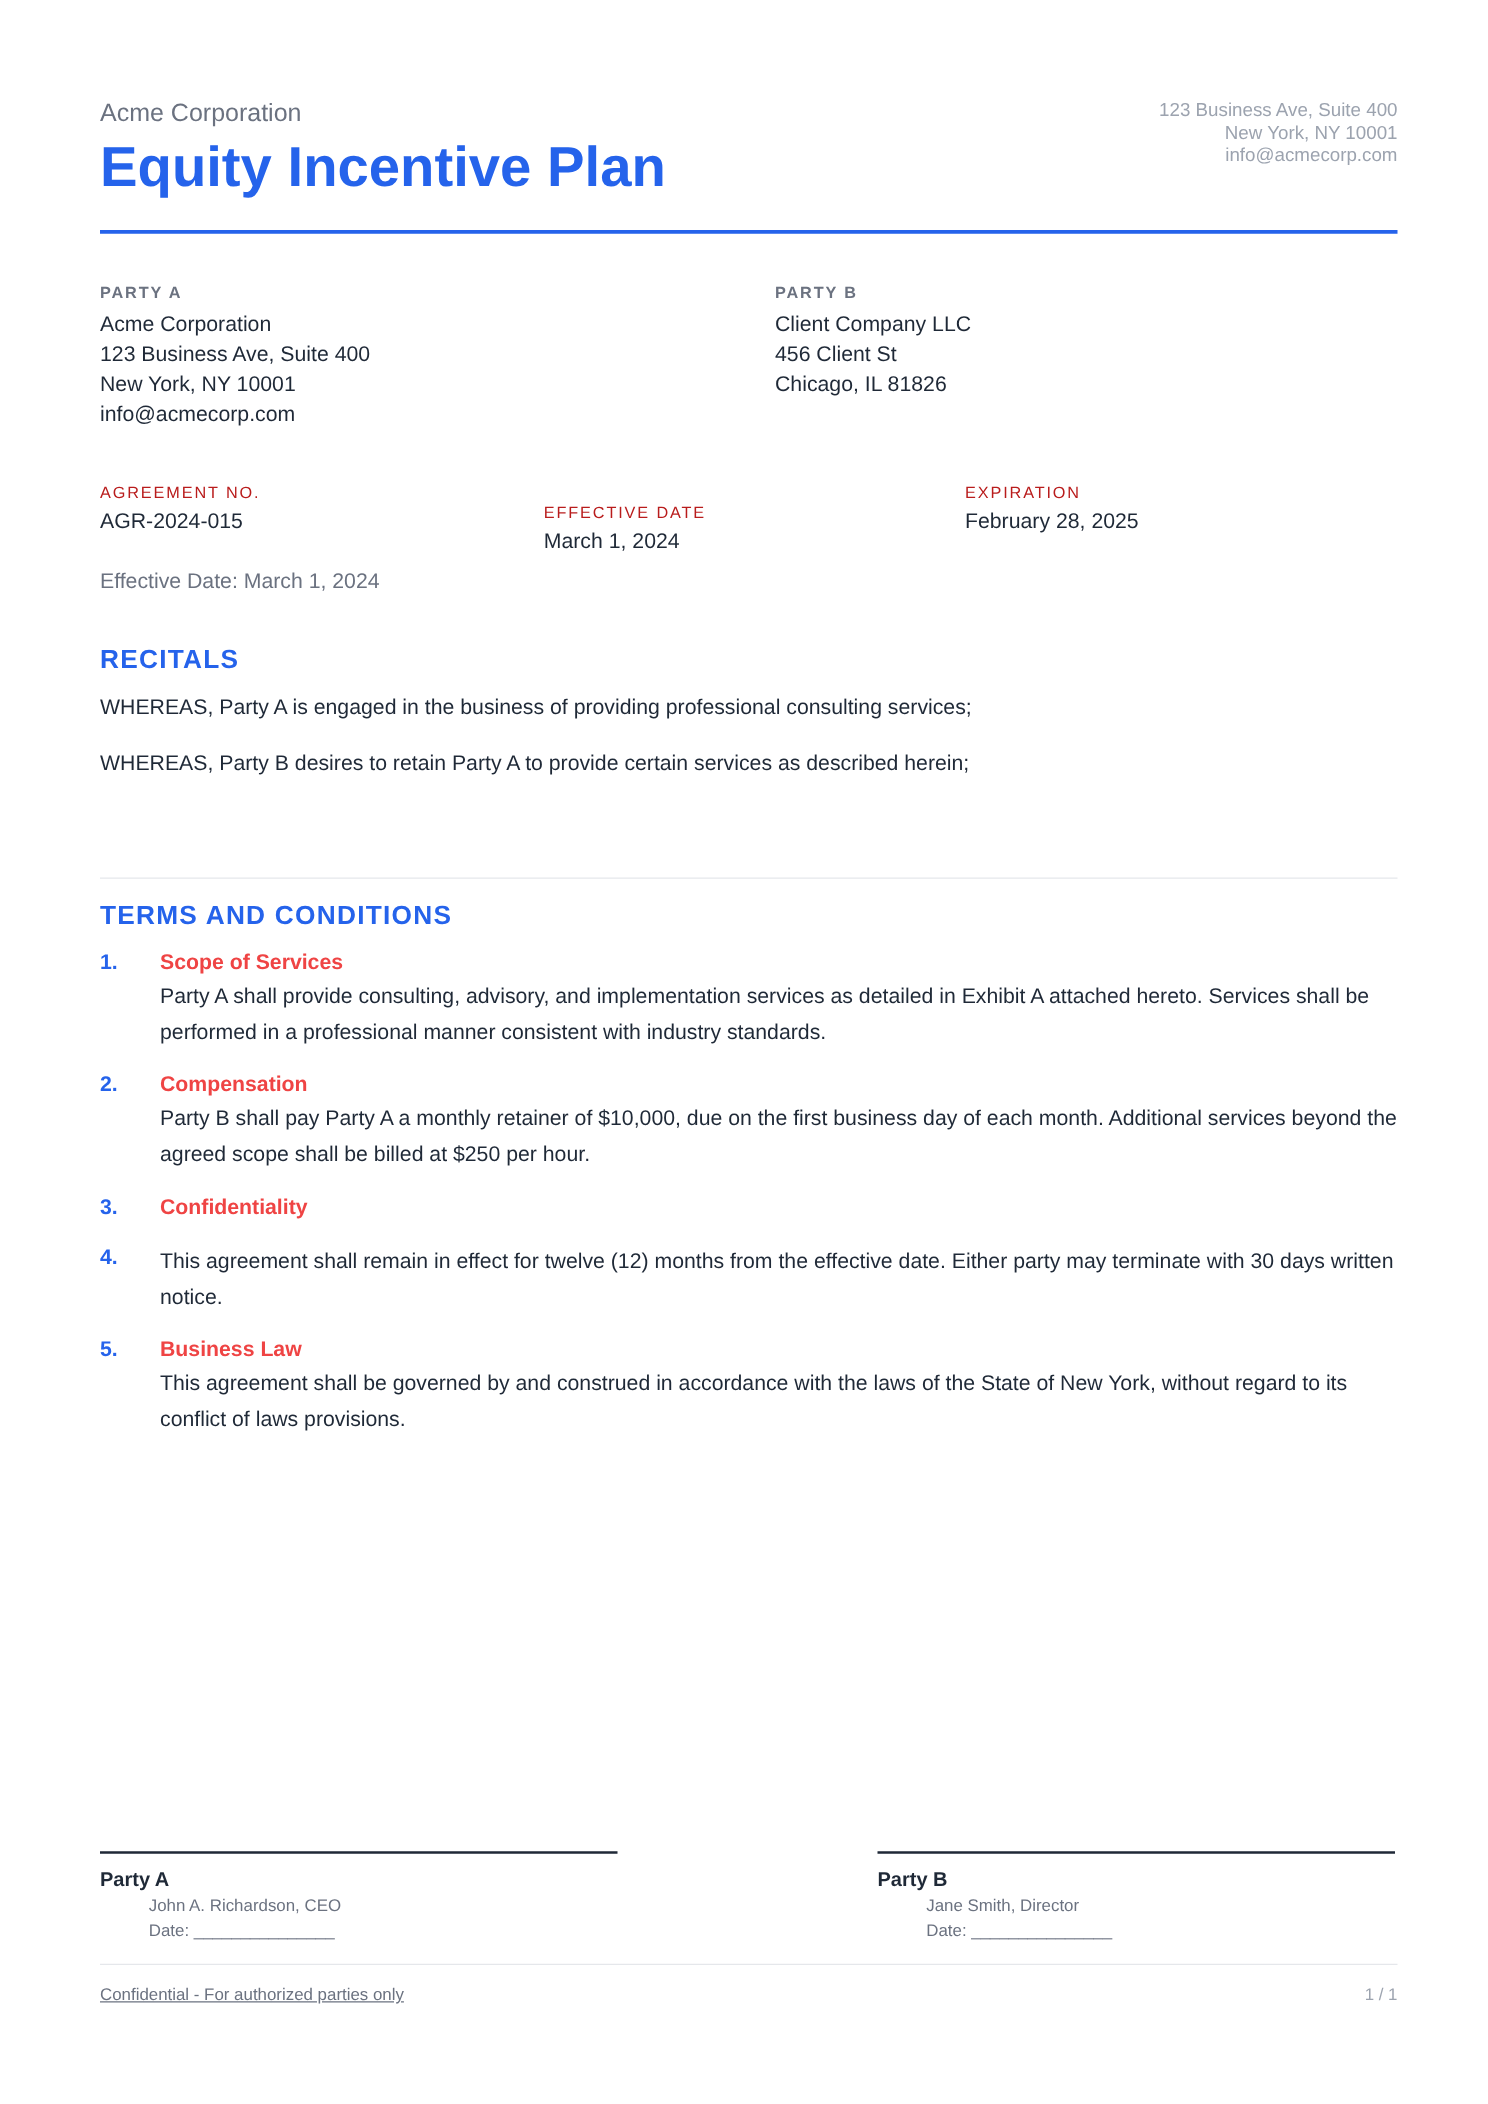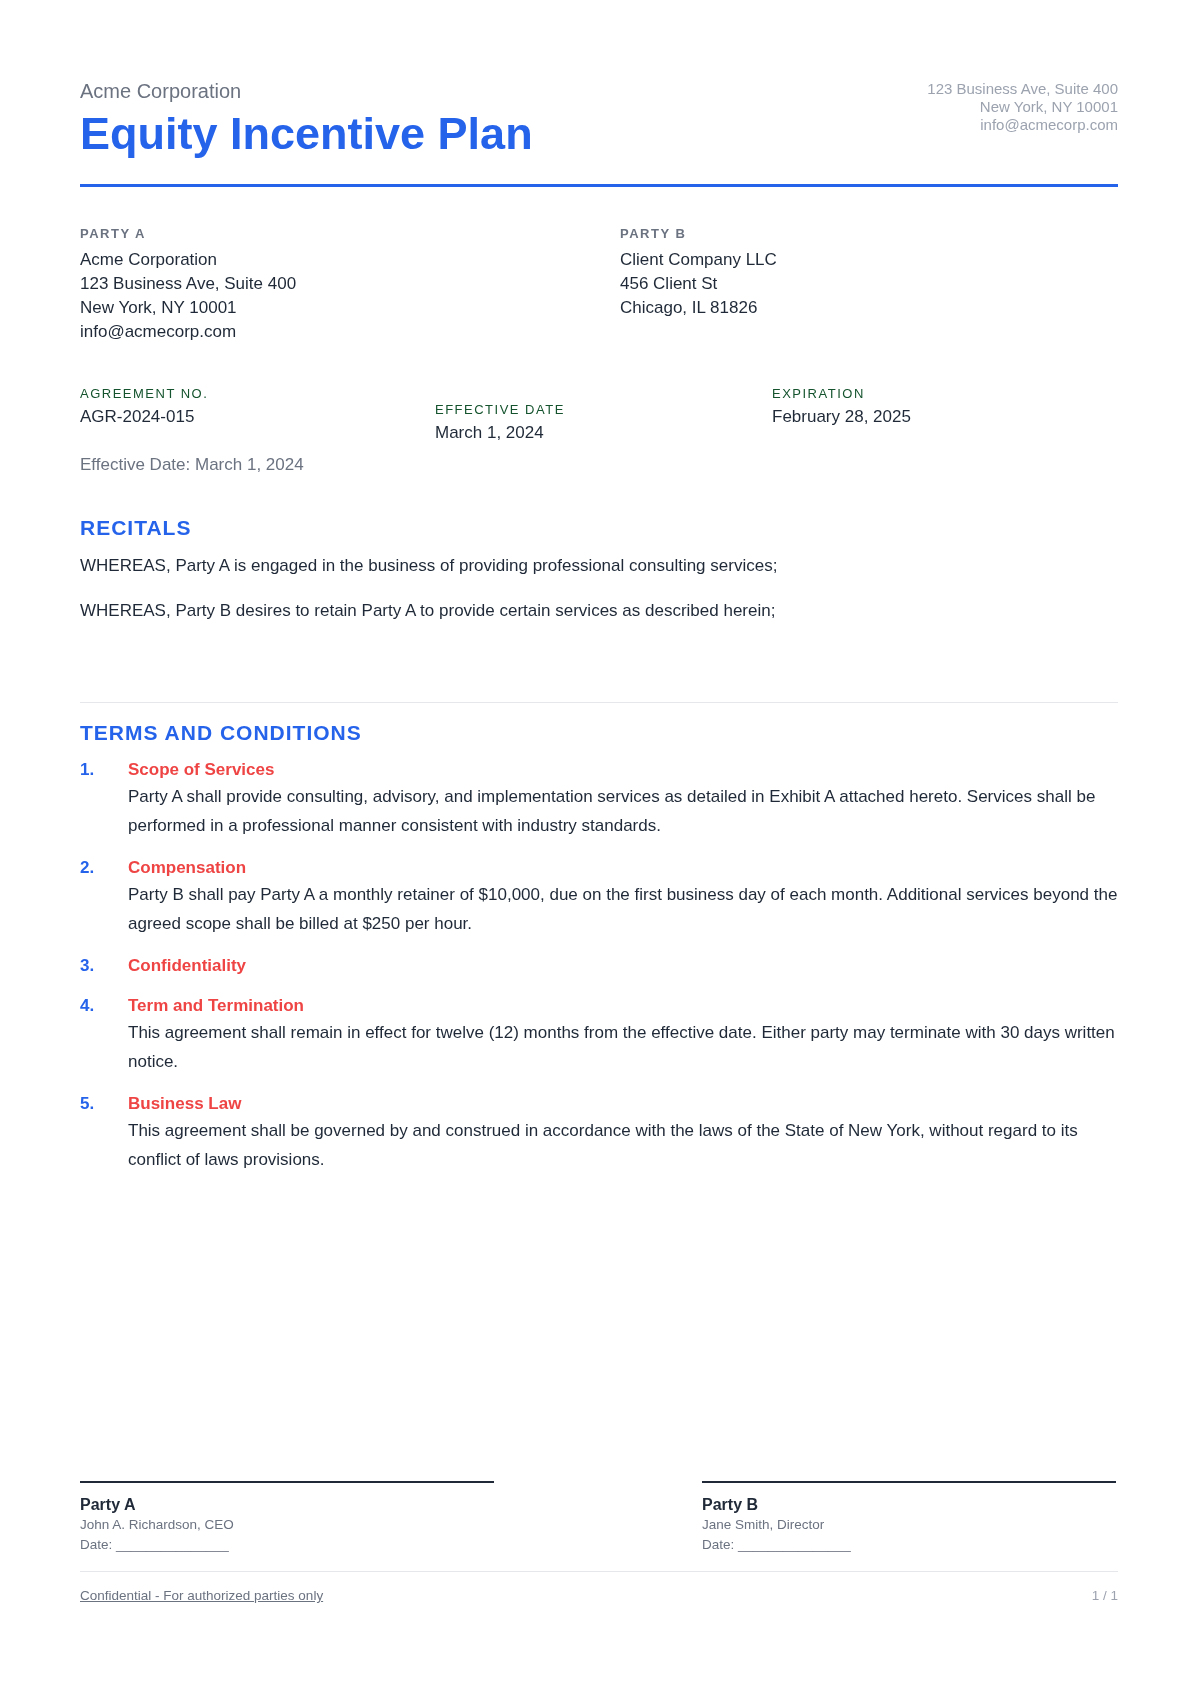--- a/index.html
+++ b/index.html
@@ -11,40 +11,40 @@
   .brand { top: 80px; left: 0; font-size: 20px; color: #6b7280; }
   .title { top: 108px; left: 0; font-size: 45px; font-weight: bold; color: #2563eb; letter-spacing: 0; }
   .company-addr { top: 80px; right: 0; text-align: right; font-size: 15px; color: #9ca3af; line-height: 18px; }
   .header-rule { top: 184px; left: 0; width: 1038px; height: 3px; background: #2563eb; }
 
   .party { top: 226px; width: 400px; }
   .party-label { font-size: 13px; font-weight: bold; letter-spacing: 1.5px; color: #6b7280; margin-bottom: 7px; }
   .party-line { font-size: 17px; line-height: 24px; color: #1f2937; }
 
   .meta { top: 386px; width: 330px; }
-  .meta-label { font-size: 13px; letter-spacing: 1.5px; color: #14532d; margin-bottom: 6px; }
+  .meta-label { font-size: 13px; letter-spacing: 1.5px; color: #b91c1c; margin-bottom: 6px; }
   .meta-value { font-size: 17px; color: #1f2937; }
 
   .eff-note { top: 455px; left: 0; font-size: 17px; color: #6b7280; text-align: right; }
 
   .section-h { font-size: 21px; font-weight: bold; letter-spacing: 1px; color: #2563eb; }
   .recital { font-size: 17px; color: #1f2937; left: 0; }
 
   .divider { top: 702px; left: 0; width: 1038px; height: 1px; background: #e5e7eb; }
 
   .terms { top: 758px; left: 0; width: 1038px; }
   .term { position: relative; padding-left: 48px; margin-bottom: 16px; }
   .term-num { position: absolute; left: 0; top: 0; font-size: 17px; font-weight: bold; color: #2563eb; line-height: 24px; }
   .term-title { font-size: 17px; font-weight: bold; color: #ef4444; line-height: 24px; }
   .term-body { font-size: 17px; color: #1f2937; line-height: 29px; }
 
   .sig { top: 1481px; width: 414px; }
   .sig-line { height: 2px; background: #1f2937; margin-bottom: 12px; }
   .sig-party { font-size: 16px; font-weight: bold; color: #1f2937; line-height: 20px; }
-  .sig-name, .sig-date { font-size: 13.5px; color: #6b7280; line-height: 20px; }
+  .sig-name, .sig-date { font-size: 13.5px; color: #6b7280; line-height: 20px; margin-left: 39px; }
 
   .footer-rule { top: 1571px; left: 0; width: 1038px; height: 1px; background: #e5e7eb; }
   .footer-left { top: 1588px; left: 0; font-size: 13.5px; color: #6b7280; text-decoration: underline; }
   .footer-right { top: 1588px; right: 0; font-size: 13.5px; color: #9ca3af; }
 </style>
 </head>
 <body>
 
 <div class="page">
 
@@ -104,21 +104,20 @@
       <div class="term-num">2.</div>
       <div class="term-title">Compensation</div>
       <div class="term-body">Party B shall pay Party A a monthly retainer of $10,000, due on the first business day of each month. Additional services beyond the agreed scope shall be billed at $250 per hour.</div>
     </div>
     <div class="term">
       <div class="term-num">3.</div>
       <div class="term-title">Confidentiality</div>
     </div>
     <div class="term">
       <div class="term-num">4.</div>
-      <div class="term-title">Term and Termination</div>
       <div class="term-body">This agreement shall remain in effect for twelve (12) months from the effective date. Either party may terminate with 30 days written notice.</div>
     </div>
     <div class="term">
       <div class="term-num">5.</div>
       <div class="term-title">Business Law</div>
       <div class="term-body">This agreement shall be governed by and construed in accordance with the laws of the State of New York, without regard to its conflict of laws provisions.</div>
     </div>
   </div>
 
   <div class="abs sig" style="left:0;">

